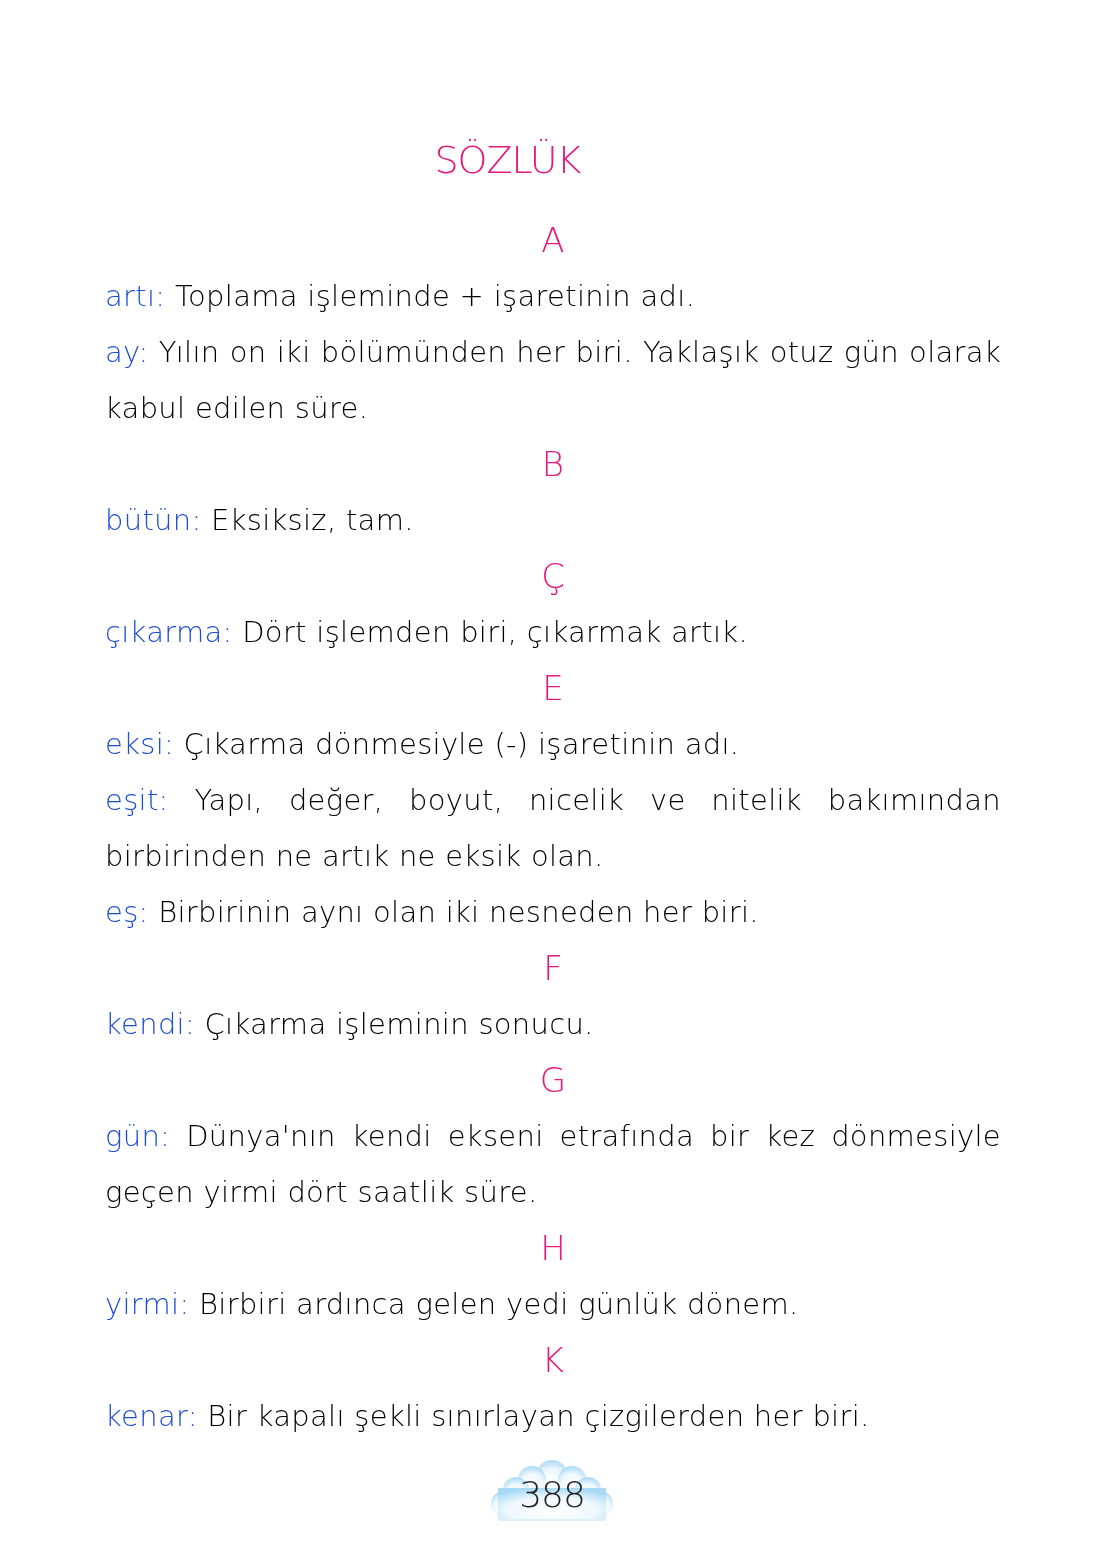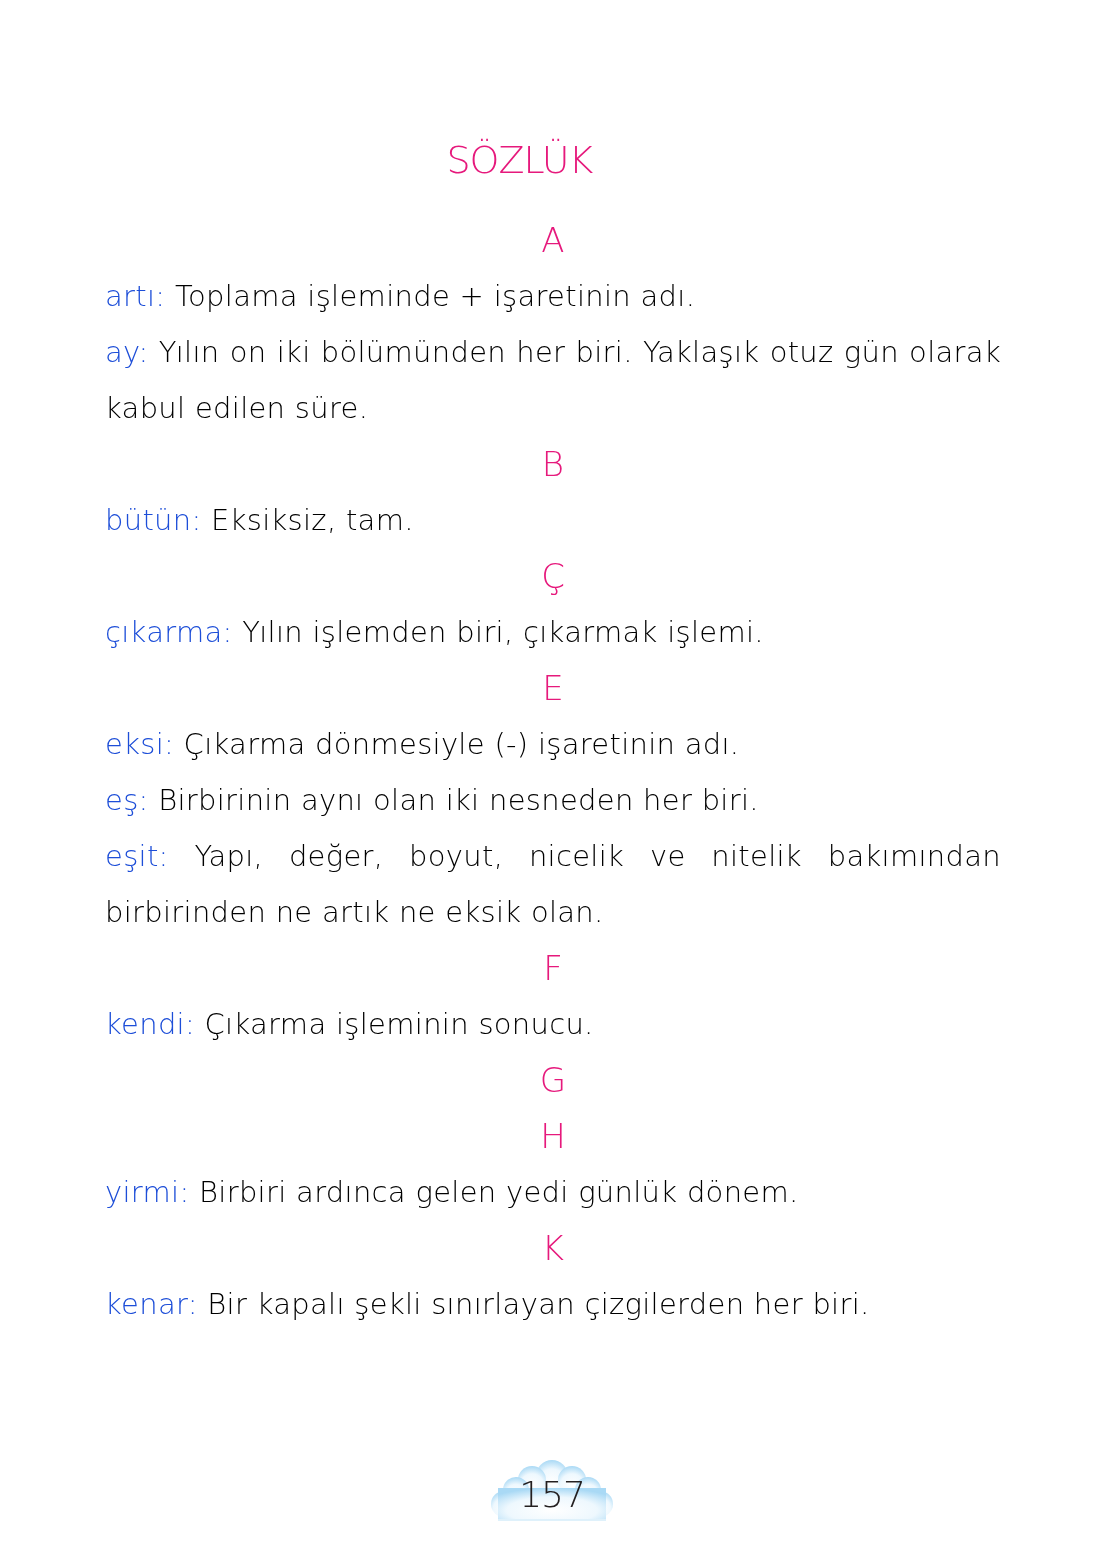--- a/index.html
+++ b/index.html
@@ -10,21 +10,21 @@
     body {
       width: 1106px;
       height: 1560px;
       position: relative;
       overflow: hidden;
       font-family: "DejaVu Sans", sans-serif;
       color: #231f20;
     }
     .page-title {
       position: absolute;
-      left: 16px;
+      left: 4px;
       width: 1007px;
       top: 138px;
       text-align: center;
       font-size: 38px;
       color: #e6197c;
       letter-spacing: -1px;
       font-weight: 300;
     }
     .content {
       position: absolute;
@@ -99,44 +99,48 @@
 
   <div class="letter">B</div>
   <div class="entry single">
     <span class="term">bütün:</span>
     <span class="def">Eksiksiz, tam.</span>
   </div>
 
   <div class="letter">Ç</div>
   <div class="entry single">
     <span class="term">çıkarma:</span>
-    <span class="def">Yılın işlemden biri, çıkarmak işlemi.</span>
+    <span class="def">Dört işlemden biri, çıkarmak artık.</span>
   </div>
 
   <div class="letter">E</div>
   <div class="entry single">
     <span class="term">eksi:</span>
     <span class="def">Çıkarma dönmesiyle (-) işaretinin adı.</span>
   </div>
+  <div class="entry">
+    <span class="term">eşit:</span>
+    <span class="def">Yapı, değer, boyut, nicelik ve nitelik bakımından birbirinden ne artık ne eksik olan.</span>
+  </div>
   <div class="entry single">
     <span class="term">eş:</span>
     <span class="def">Birbirinin aynı olan iki nesneden her biri.</span>
-  </div>
-  <div class="entry">
-    <span class="term">eşit:</span>
-    <span class="def">Yapı, değer, boyut, nicelik ve nitelik bakımından birbirinden ne artık ne eksik olan.</span>
   </div>
 
   <div class="letter">F</div>
   <div class="entry single">
     <span class="term">kendi:</span>
     <span class="def">Çıkarma işleminin sonucu.</span>
   </div>
 
   <div class="letter">G</div>
+  <div class="entry">
+    <span class="term">gün:</span>
+    <span class="def">Dünya'nın kendi ekseni etrafında bir kez dönmesiyle geçen yirmi dört saatlik süre.</span>
+  </div>
 
   <div class="letter">H</div>
   <div class="entry single">
     <span class="term">yirmi:</span>
     <span class="def">Birbiri ardınca gelen yedi günlük dönem.</span>
   </div>
 
   <div class="letter">K</div>
   <div class="entry single">
     <span class="term">kenar:</span>
@@ -159,14 +163,14 @@
       <circle cx="44" cy="22" r="14"></circle>
       <circle cx="84" cy="22" r="14"></circle>
       <circle cx="28" cy="32" r="13"></circle>
       <circle cx="100" cy="32" r="13"></circle>
       <circle cx="16" cy="46" r="13"></circle>
       <circle cx="112" cy="46" r="13"></circle>
       <rect x="10" y="30" width="108" height="32"></rect>
     </g>
     <line x1="10" y1="62" x2="118" y2="62" stroke="#dff1fb" stroke-width="2"></line>
   </svg>
-  <div class="page-number">157</div>
+  <div class="page-number">388</div>
 </div>
 
 </body></html>

